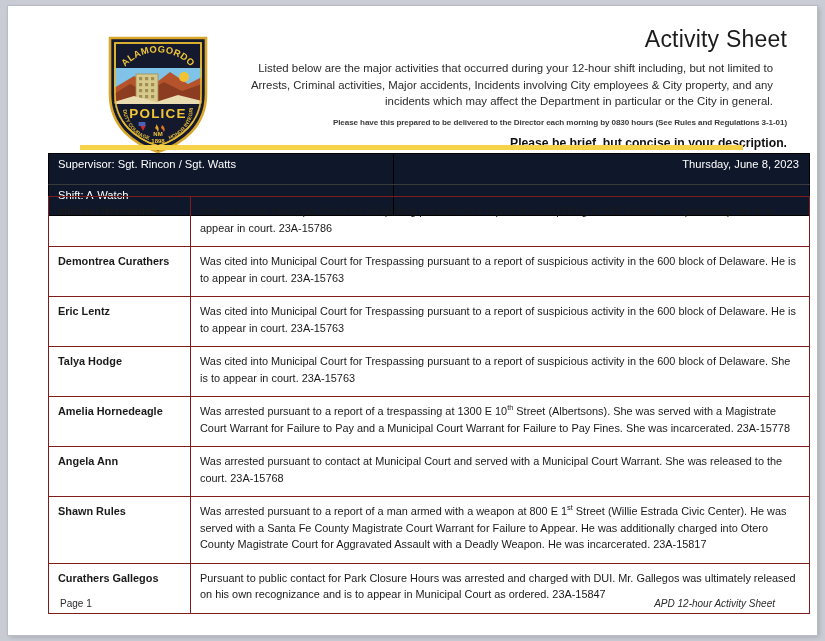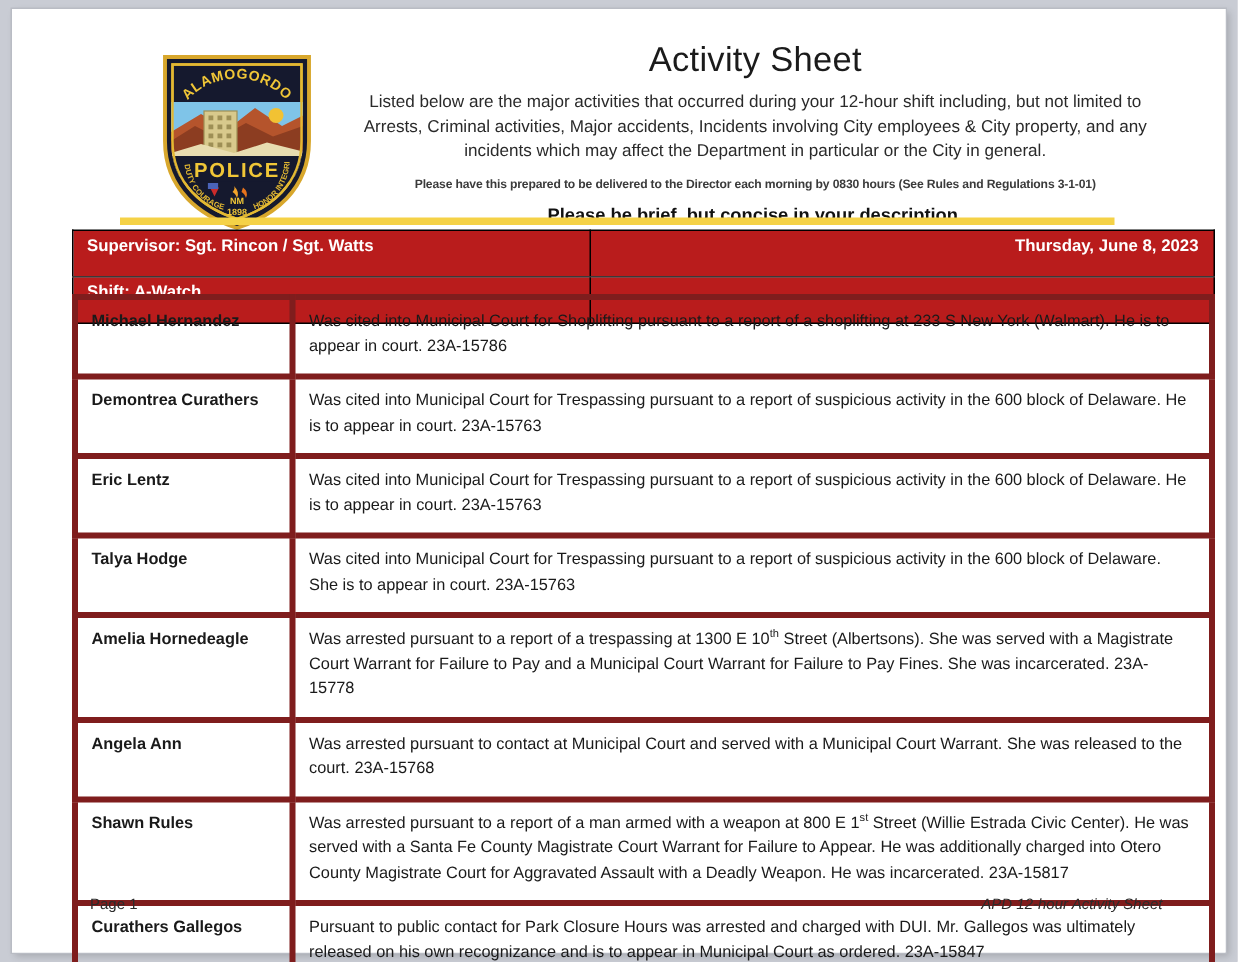--- a/index.html
+++ b/index.html
@@ -40,21 +40,21 @@
   }
   .badge-wrap {
     position: absolute;
     left: 92px;
     top: 26px;
     width: 116px;
     height: 122px;
   }
   .header-text {
     margin-left: 182px;
-    text-align: center;
+    text-align: right;
     padding-top: 6px;
   }
   .doc-title {
     font-size: 23px;
     color: #1b1b1b;
     letter-spacing: .2px;
     margin: 0 0 7px 0;
     font-weight: normal;
   }
   .doc-intro {
@@ -94,34 +94,34 @@
     top: 147px;
     width: 762px;
     border-collapse: collapse;
     table-layout: fixed;
   }
   .tbl td {
     vertical-align: top;
     padding: 0;
   }
   .hdr-row td {
-    background: #b91c1c;
+    background: #0f172a;
     color: #ffffff;
     font-size: 11.2px;
-    font-weight: bold;
+    font-weight: normal;
     height: 22px;
     padding: 4px 8px 4px 9px;
     border: 1px solid #000000;
     border-bottom-color: #3a3a3a;
   }
   .hdr-row td.right { text-align: right; padding-right: 10px; }
   .hdr-row.second td { border-bottom-color: #000000; }
 
   .data-row td {
-    border: 4px solid #7f1d1d;
+    border: 1px solid #7f1d1d;
     font-size: 10.9px;
     line-height: 16.5px;
     color: #1a1a1a;
     padding: 6px 8px 10px 9px;
   }
   .data-row td.name {
     font-weight: bold;
     width: 124px;
   }
   .data-row td.desc { padding-right: 11px; }

